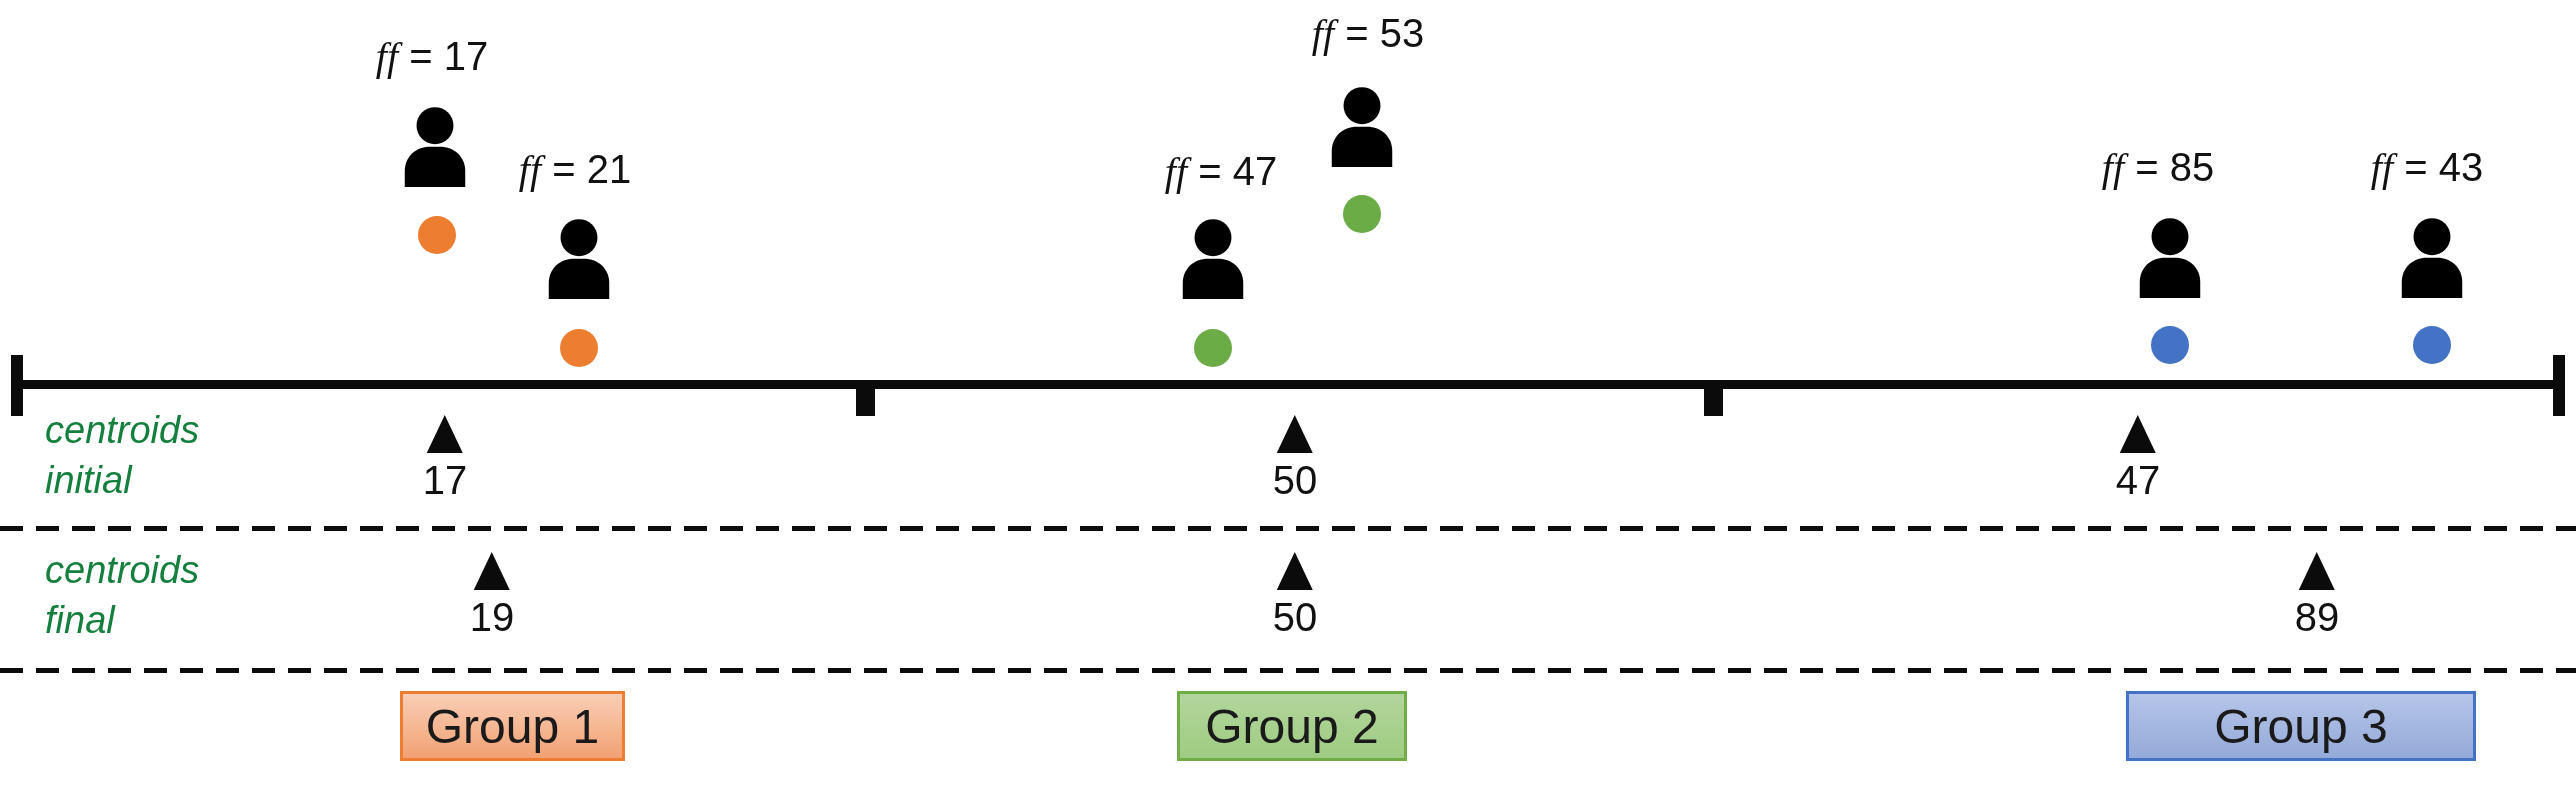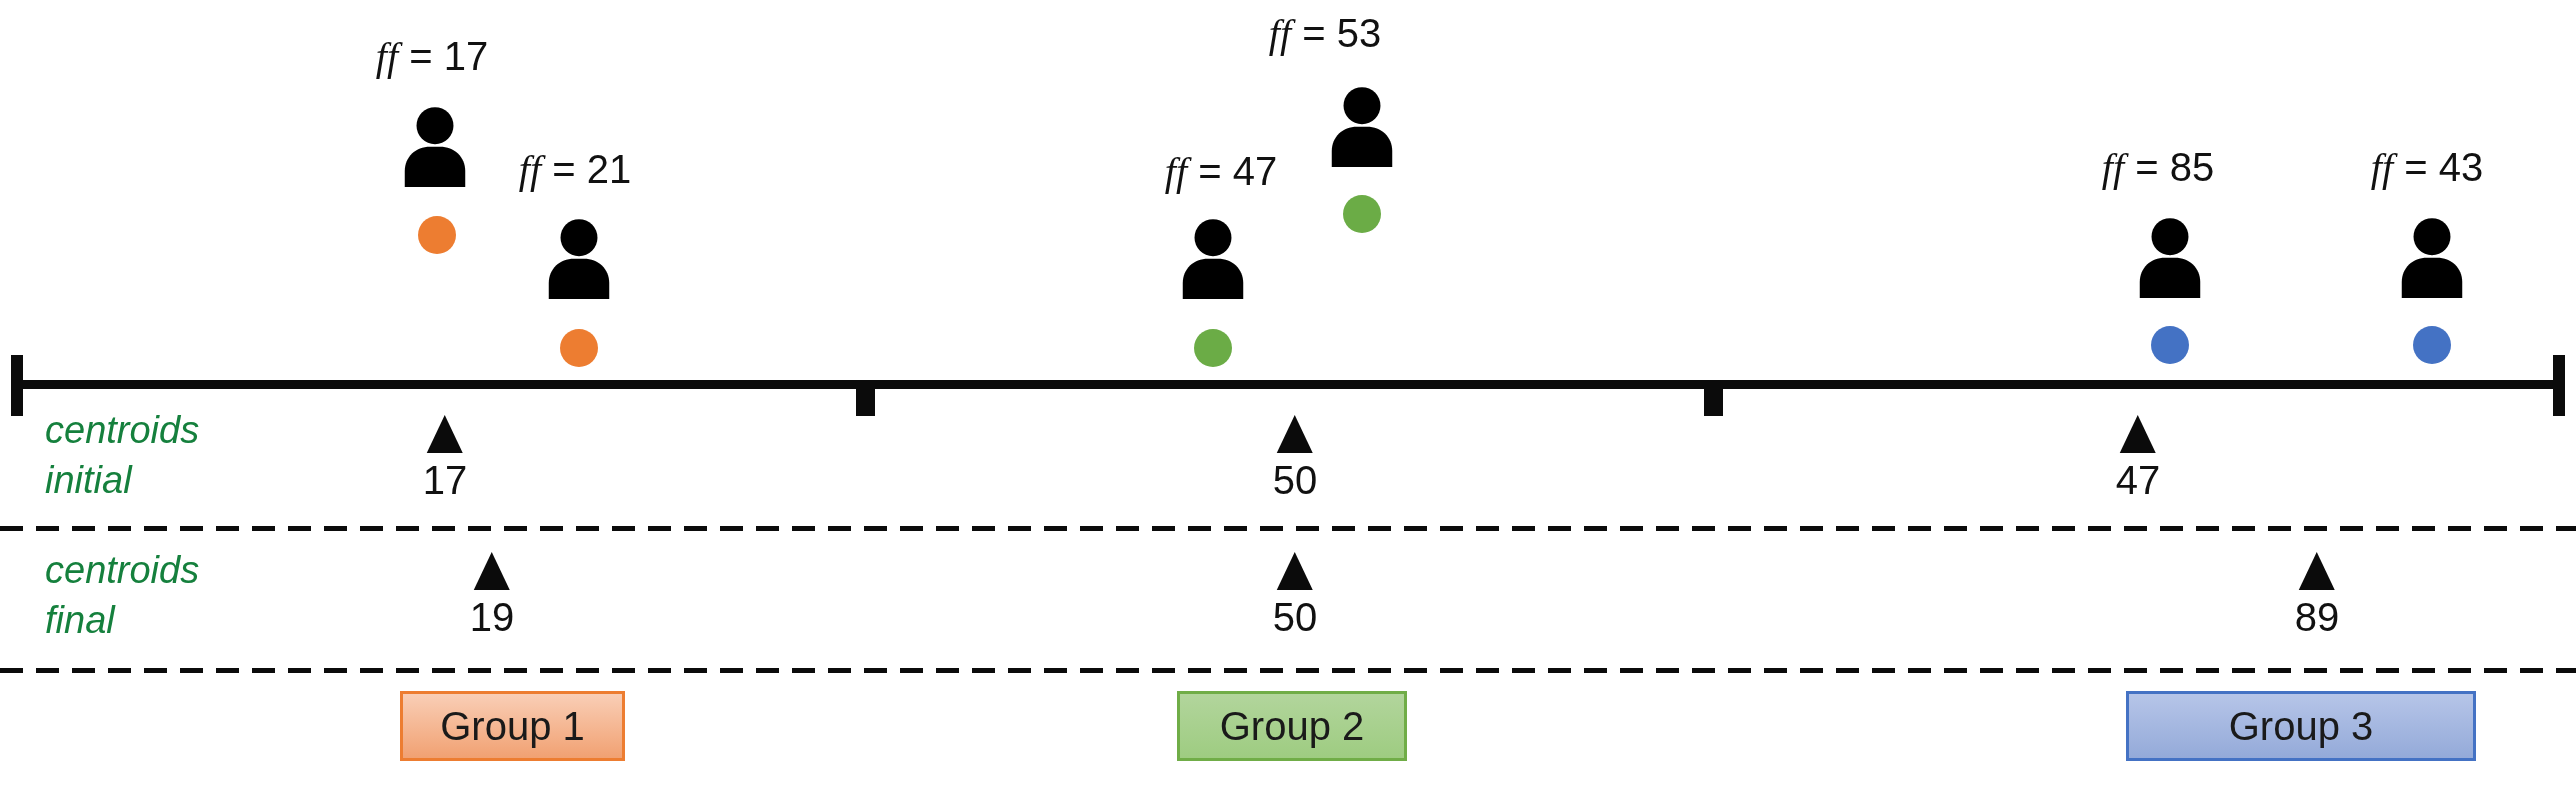--- a/index.html
+++ b/index.html
@@ -80,36 +80,36 @@
   .num { font-size: 40px; line-height: 40px; color: #111; }
 
   
   .group-box {
     position: absolute;
     top: 691px;
     height: 64px;
     display: flex;
     align-items: center;
     justify-content: center;
-    font-size: 40px;
+    font-size: 48px;
     color: #1a1a1a;
   }
   .group-box.g1 { left: 400px;  width: 219px; background: linear-gradient(#F9CEB6, #F1A172); border: 3.5px solid #ED7D31; }
   .group-box.g2 { left: 1177px; width: 224px; background: linear-gradient(#B2D59C, #9ECC81); border: 3.5px solid #70AD47; }
   .group-box.g3 { left: 2126px; width: 344px; background: linear-gradient(#B6C5E8, #94AAD9); border: 3.5px solid #4472C4; }
 </style>
 </head>
 <body>
 
 <div id="canvas">
 
   <div class="ff-label" style="left:432px;  top:33px;"><span class="ff-var">ff</span> <span>= 17</span></div>
   <div class="ff-label" style="left:575px;  top:146px;"><span class="ff-var">ff</span> <span>= 21</span></div>
   <div class="ff-label" style="left:1209px; top:148px;margin-left:12px;"><span class="ff-var">ff</span> <span>= 47</span></div>
-  <div class="ff-label" style="left:1325px; top:10.4px;"><span class="ff-var">ff</span> <span>= 53</span></div>
+  <div class="ff-label" style="left:1368px; top:10.4px;"><span class="ff-var">ff</span> <span>= 53</span></div>
   <div class="ff-label" style="left:2158px; top:144px;"><span class="ff-var">ff</span> <span>= 85</span></div>
   <div class="ff-label" style="left:2427px; top:144px;"><span class="ff-var">ff</span> <span>= 43</span></div>
 
   <div class="person" style="left:435px;  top:106px;">
       <svg viewBox="0 0 100 98">
         <circle cx="50" cy="23" r="22"></circle>
         <path d="M14 96 V77 C14 60 27 48 44 48 H56 C73 48 86 60 86 77 V96 Z"></path>
       </svg>
     </div>
   <div class="person" style="left:579px;  top:218px;">

